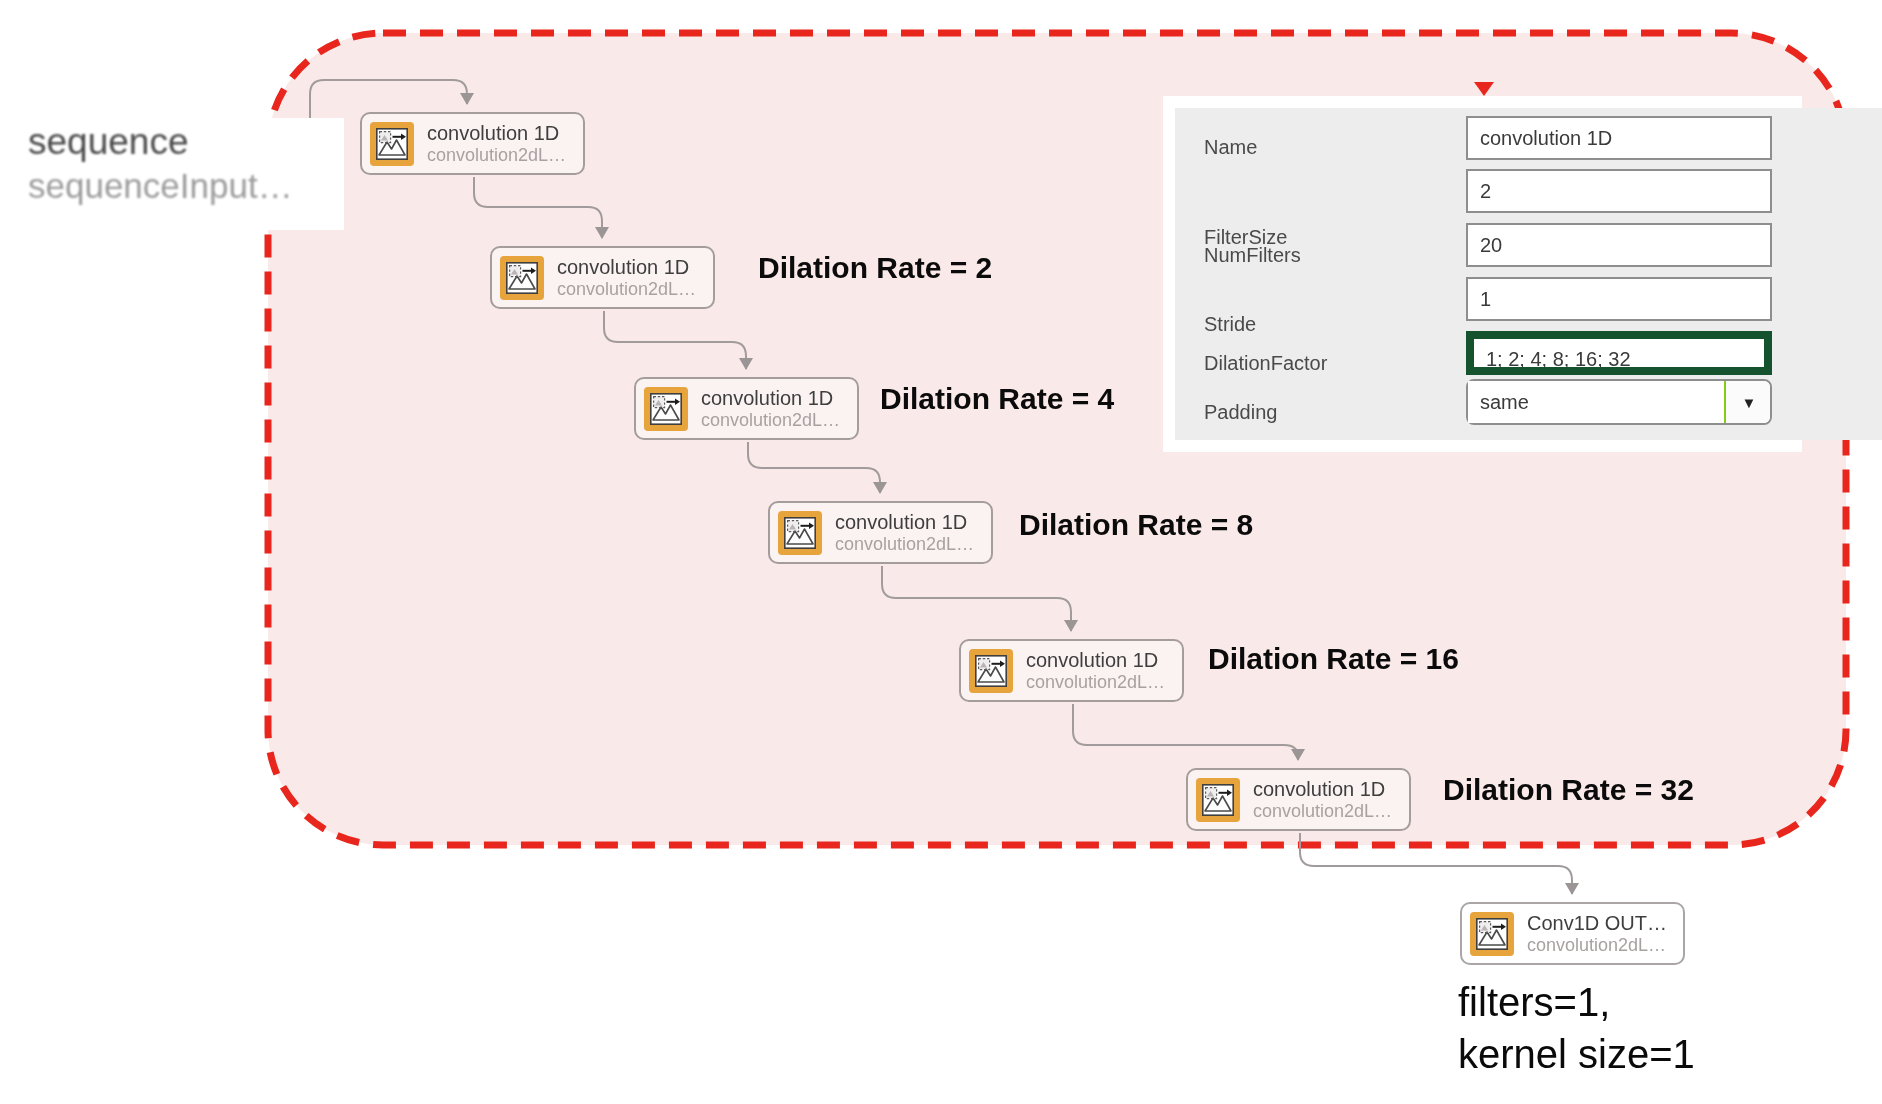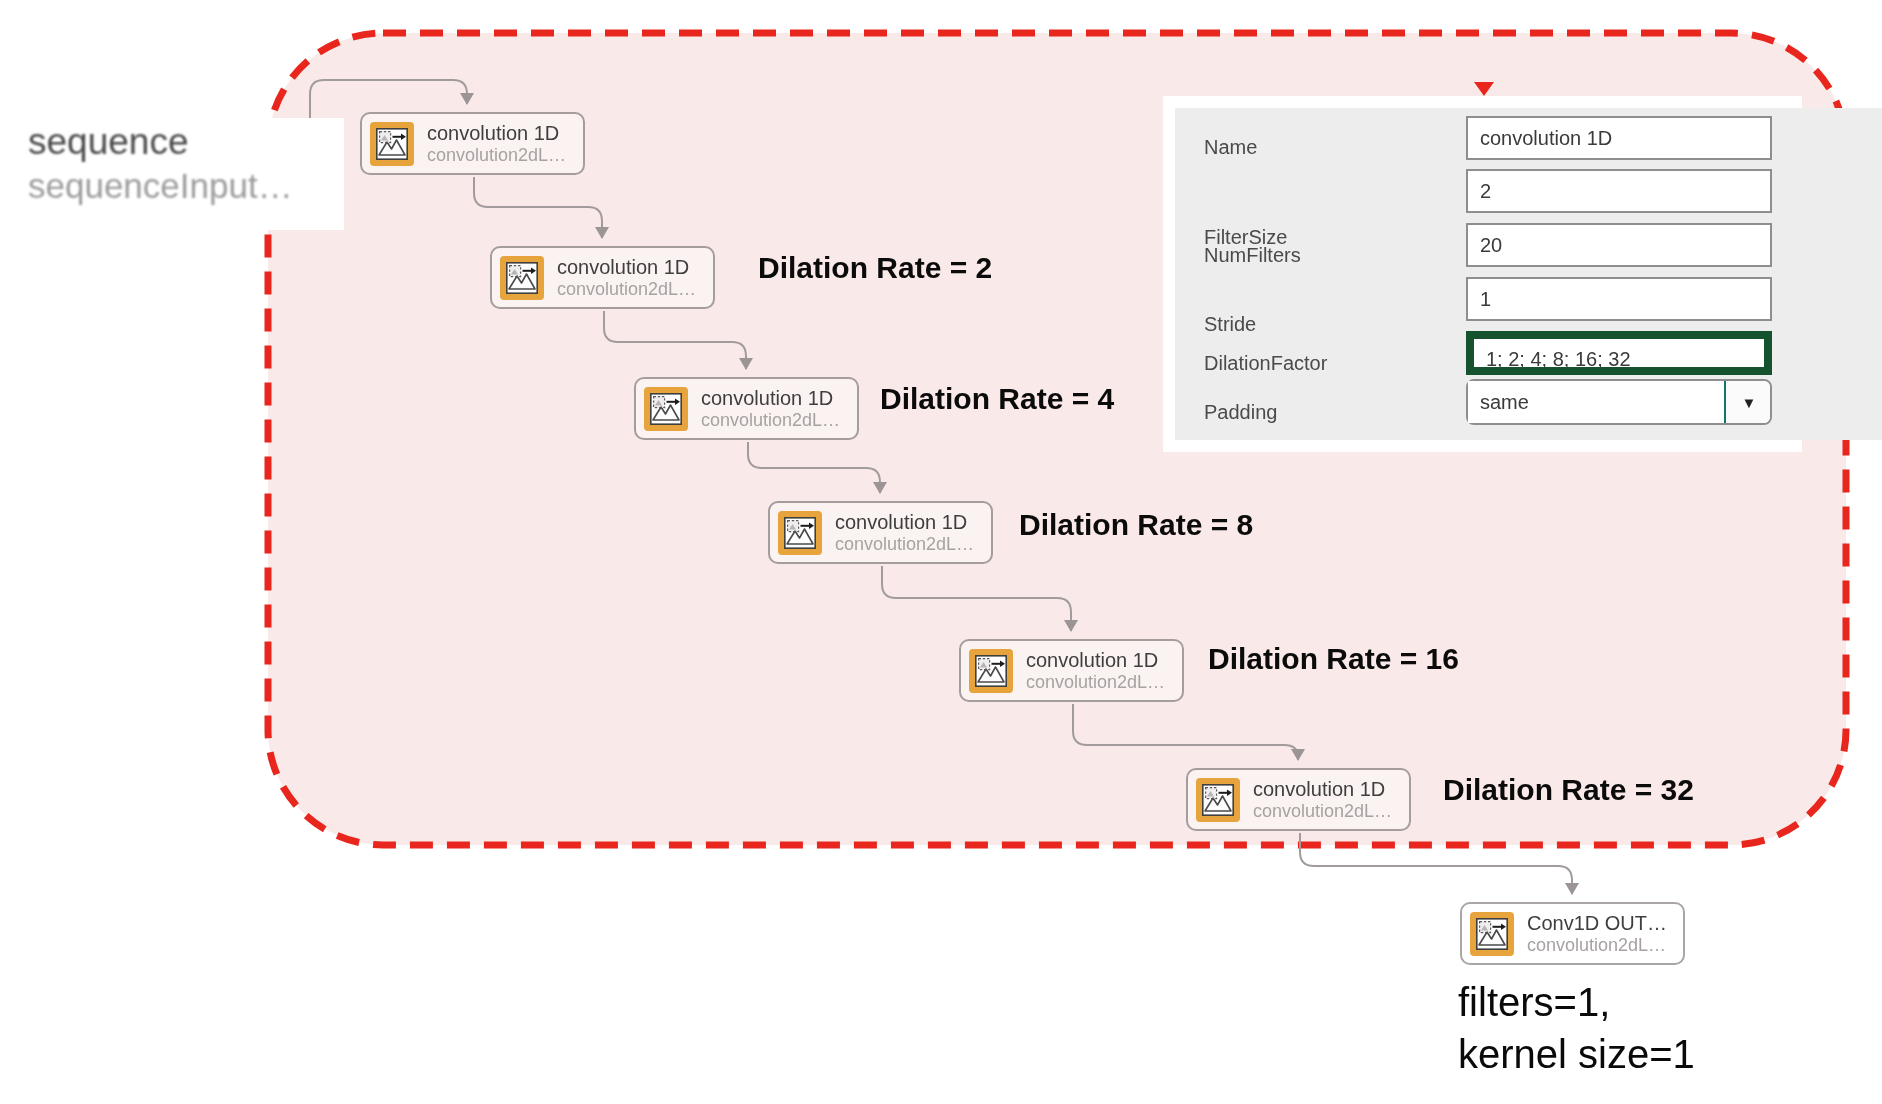--- a/index.html
+++ b/index.html
@@ -59,21 +59,21 @@
     font-size:20px;color:#3a3a3a;line-height:40px;padding-left:12px;z-index:7;
     white-space:nowrap;overflow:hidden;
   }
   .pinput.focused{border:8px solid #14532d;}
   .combo{
     position:absolute;left:291px;width:306px;height:46px;box-sizing:border-box;
     border:2px solid #8e8e8e;border-radius:8px;background:#fbfbfb;z-index:7;
   }
   .combo .cfield{
     position:absolute;left:0;top:0;bottom:0;right:44px;background:#ffffff;
-    border-right:2px solid #0f766e;
+    border-right:2px solid #84cc16;
     font-size:20px;color:#3a3a3a;line-height:42px;padding-left:12px;
   }
   .combo .cbtn{
     position:absolute;right:0;top:0;bottom:0;width:42px;
     display:flex;align-items:center;justify-content:center;
     color:#222;font-size:15px;border-radius:0 6px 6px 0;background:#fbfbfb;
   }
 </style>
 </head>
 <body>

